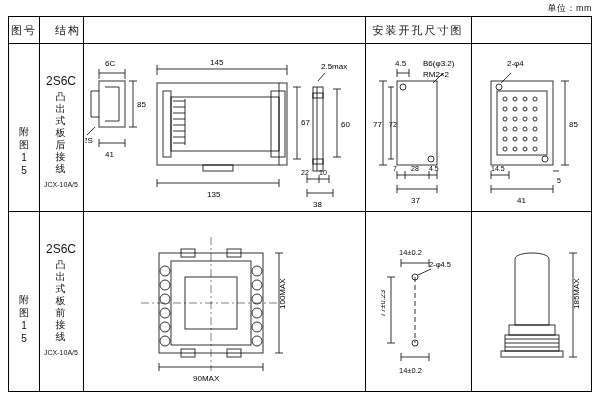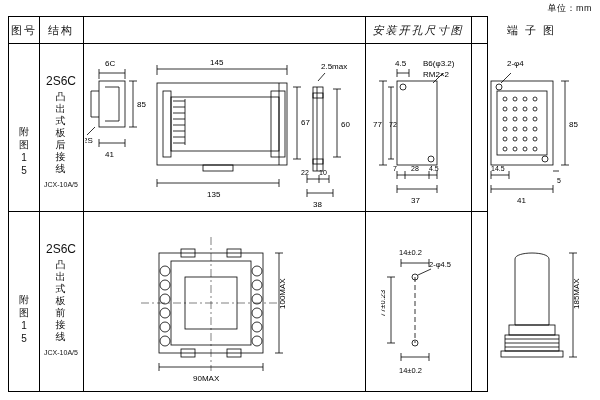--- a/index.html
+++ b/index.html
@@ -13,21 +13,21 @@
   .page{position:relative;width:600px;height:400px;}
 
   .unit-note{
     position:absolute;right:8px;top:2px;
     font-size:9px;letter-spacing:.5px;
   }
 
   
   .tbl{
     position:absolute;left:8px;top:16px;
-    width:480px;height:376px;
+    width:584px;height:376px;
     border:1px solid #000;
     box-sizing:border-box;
   }
   .vline{position:absolute;top:0;bottom:0;width:0;border-left:1px solid #000;}
   .hline{position:absolute;left:0;right:0;height:0;border-top:1px solid #000;}
 
   .hdr{
     position:absolute;top:0;height:26px;line-height:26px;
     text-align:center;font-size:11px;letter-spacing:2px;
   }
@@ -60,23 +60,22 @@
 
     <div class="vline" style="left:30px;"></div>
     <div class="vline" style="left:74px;"></div>
     <div class="vline" style="left:356px;"></div>
     <div class="vline" style="left:462px;"></div>
 
     <div class="hline" style="top:26px;"></div>
     <div class="hline" style="top:194px;"></div>
 
     <div class="hdr" style="left:0;width:30px;">图号</div>
-    <div class="hdr" style="left:30px;width:44px;">结构</div>
-    <div class="hdr" style="left:356px;width:106px;font-style:italic;">安装开孔尺寸图</div>
-    <div class="hdr" style="left:462px;width:121px;">端 子 图</div>
+    <div class="hdr" style="left:37px;width:44px;">结构</div>
+    <div class="hdr" style="left:356px;width:106px;">安装开孔尺寸图</div>
 
     <div class="rowlabel" style="left:0;top:108px;">
       <div>附</div>
       <div>图</div>
       <div>1</div>
       <div>5</div>
     </div>
 
     <div class="structcol" style="left:30px;top:58px;">
       <div class="model">2S6C</div>

